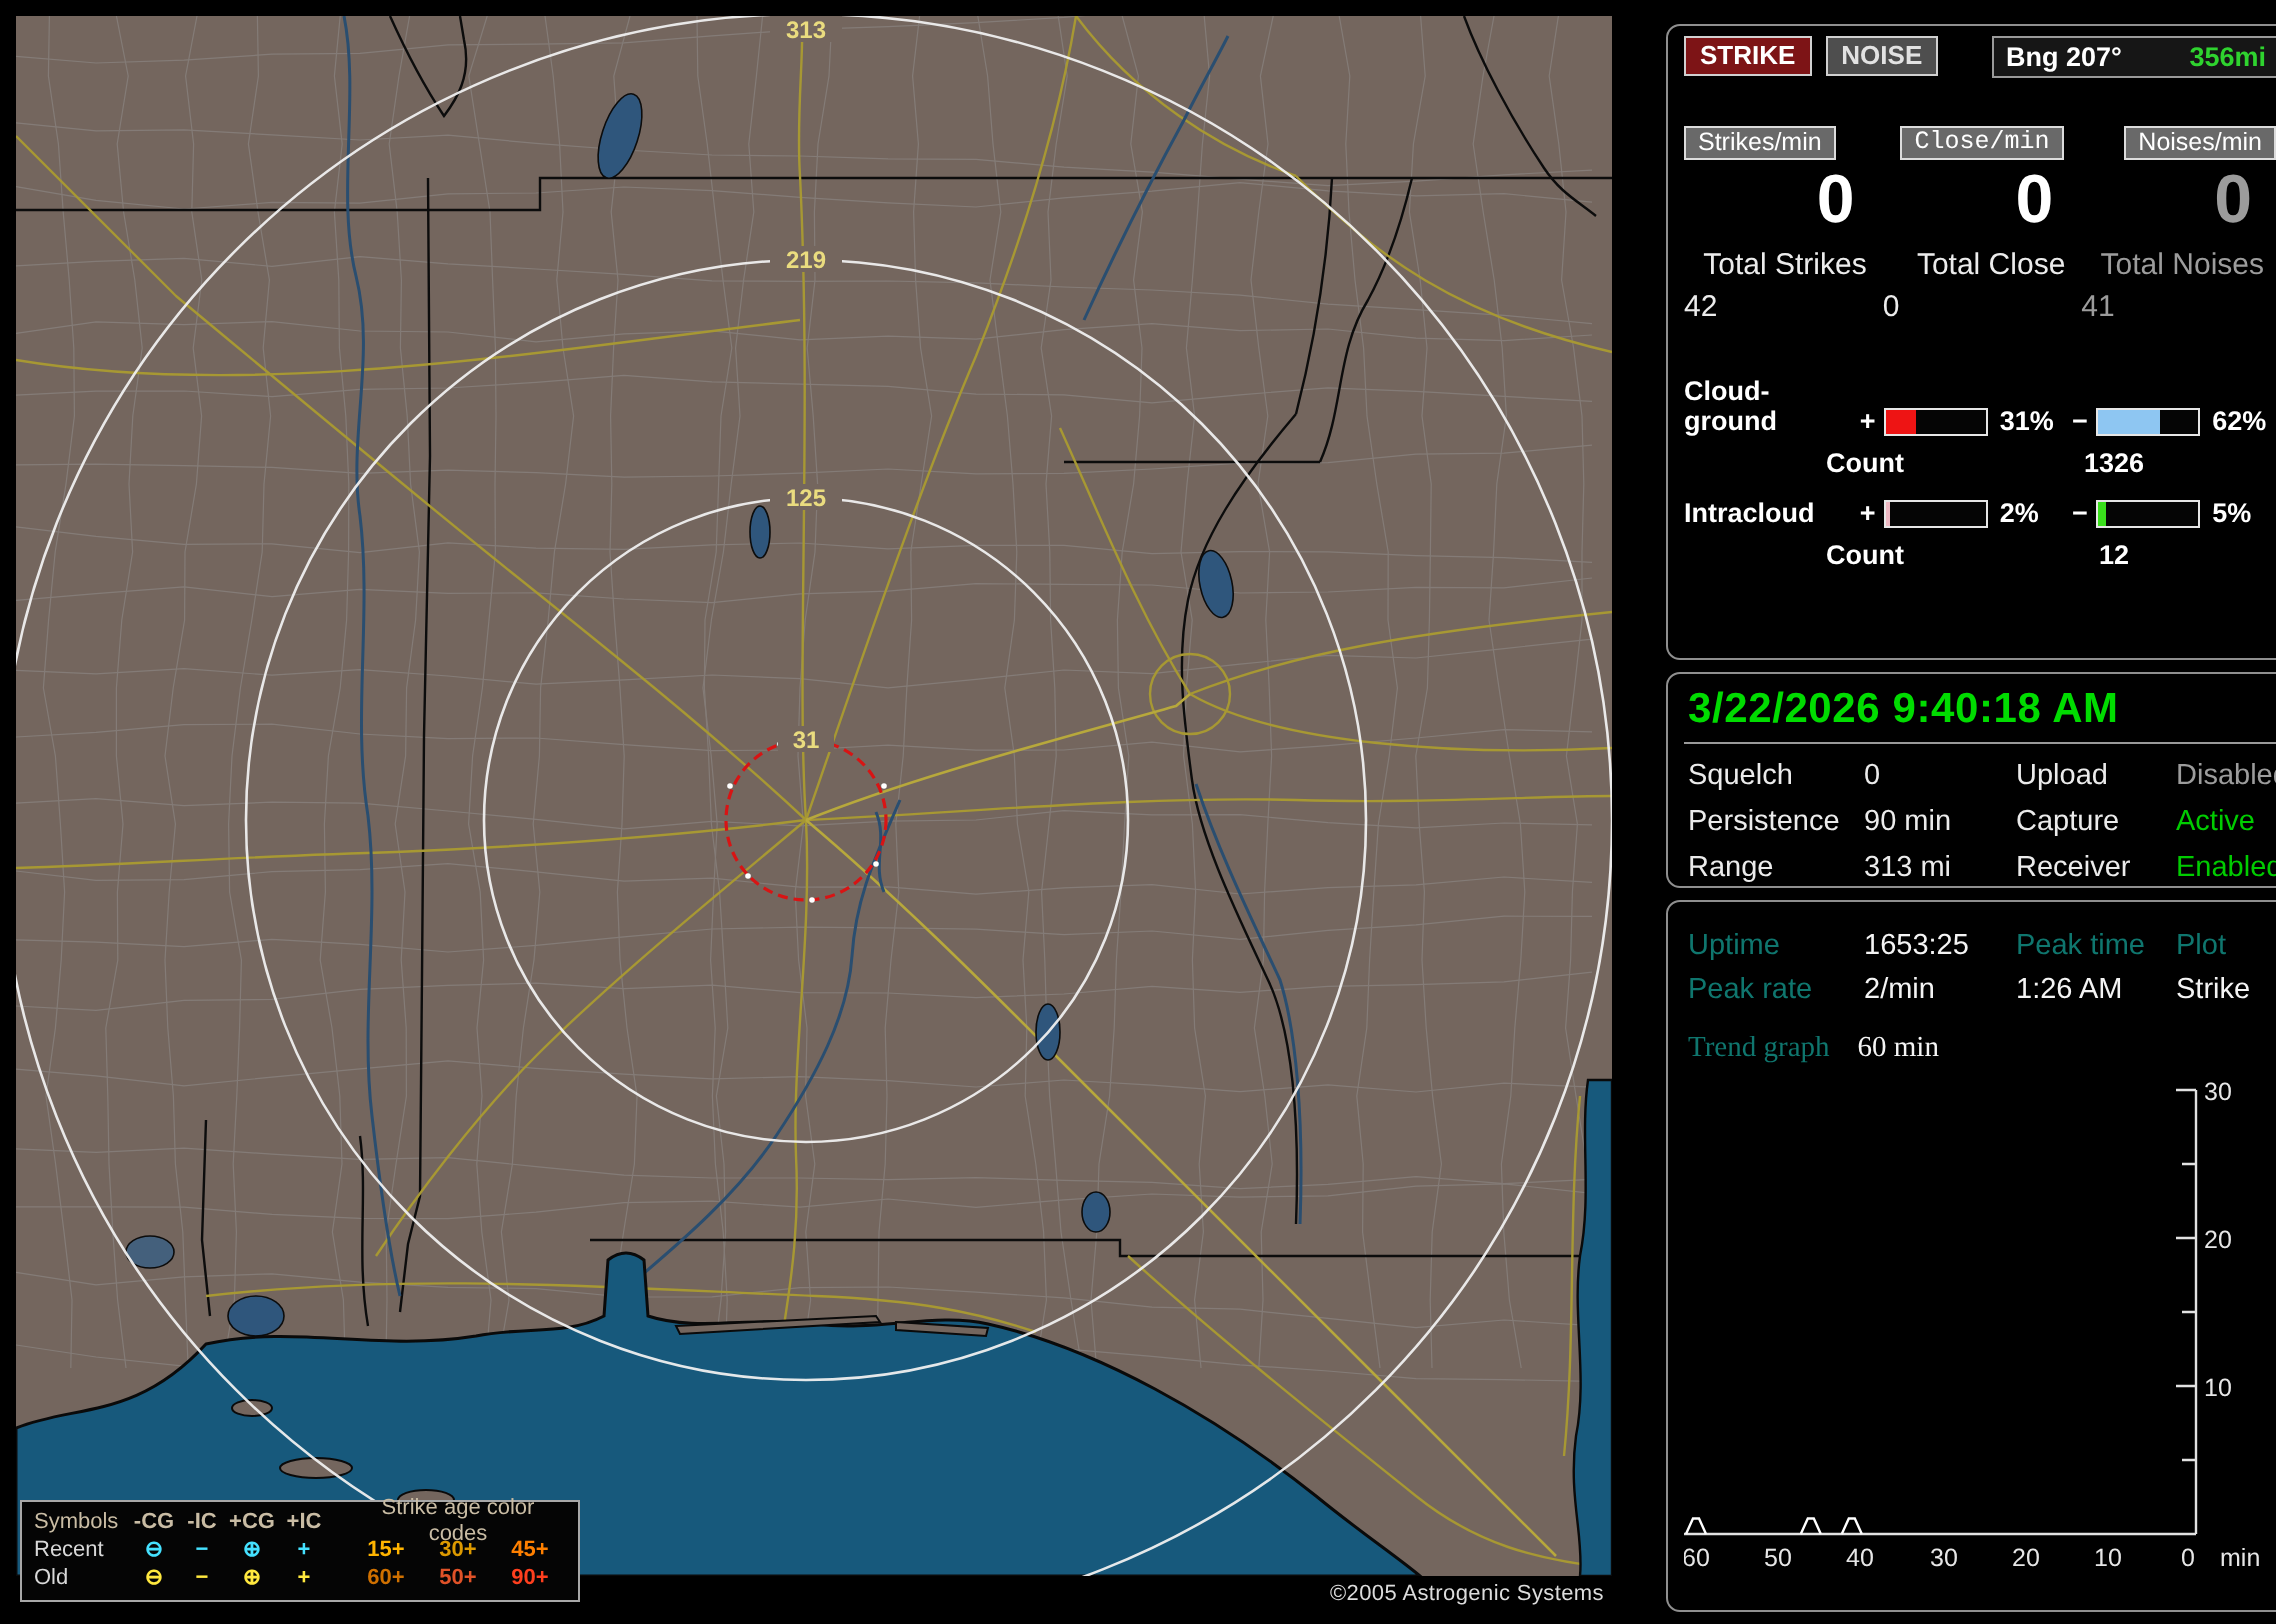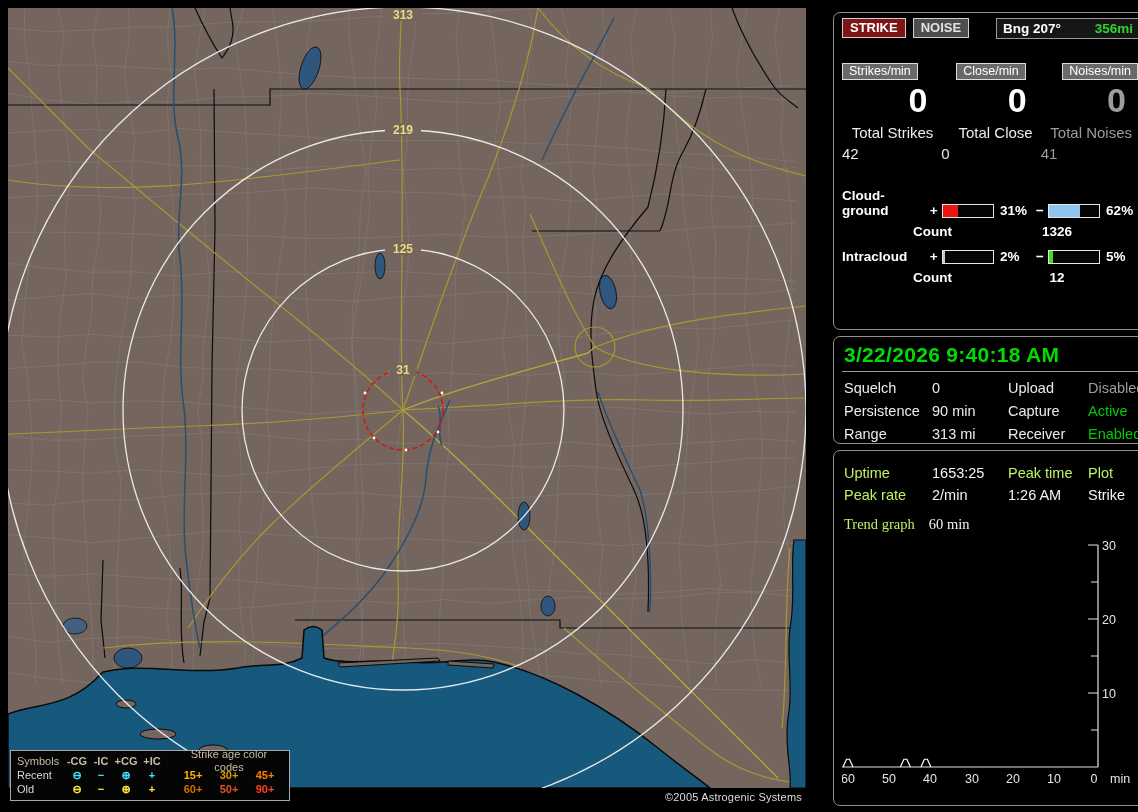--- a/index.html
+++ b/index.html
@@ -33,21 +33,21 @@
   #noise-btn{background:#4e4e4e;color:#e2e2e2;}
   .bngbox{margin-left:auto;background:#161616;border:1px solid #9a9a9a;display:flex;justify-content:space-between;
           width:130px;padding:2px 6px;font-weight:bold;font-size:13.5px;}
   .bngbox .bng{color:#fff;}
   .bngbox .dist{color:#2fd32f;}
 
   .ratecols{display:grid;grid-template-columns:1fr 1fr 1fr;margin-top:24px;}
   .ratecol{display:flex;flex-direction:column;}
   .minbtn{align-self:flex-start;background:#696969;border:1px solid #dcdcdc;color:#fff;font-size:12.5px;
           padding:0 6px 1px 6px;cursor:pointer;}
-  .ratecol.c2 .minbtn{align-self:center;}
+  .ratecol.c2 .minbtn{align-self:center;font-family:Liberation Mono, monospace;}
   .ratecol.c3 .minbtn{align-self:flex-end;margin-right:2px;}
   .bigzero{font-size:34px;font-weight:bold;color:#fff;text-align:right;padding-right:14px;line-height:36px;margin-top:2px;}
   .tlabel{font-size:15px;color:#ececec;text-align:right;padding-right:8px;margin-top:6px;}
   .tval{font-size:15px;color:#ececec;padding-right:14px;margin-top:4px;}
   .ratecol.dim .bigzero,.ratecol.dim .tlabel,.ratecol.dim .tval{color:#9c9c9c;}
 
   .dist-section{margin-top:26px;}
   .dist-title{color:#aeaeae;font-size:13.5px;border-bottom:1px solid #8a8a8a;padding-bottom:4px;margin-bottom:9px;}
   .dist-row{display:flex;align-items:flex-end;font-size:13.5px;font-weight:bold;color:#fff;margin:7px 0 2px 0;}
   .dist-row .nm{width:96px;}
@@ -58,21 +58,21 @@
   .count-row{display:flex;font-size:13.5px;font-weight:bold;color:#fff;margin:6px 0 10px 0;text-align:right;}
   .count-row .cl{width:110px;}
   .count-row .cv1{width:105px;}
 
   .dtime{color:#00dc00;font-weight:bold;font-size:21px;letter-spacing:.3px;padding:2px 0 4px 2px;
          border-bottom:1px solid #9a9a9a;margin-bottom:8px;}
   .srow{display:grid;grid-template-columns:88px 76px 80px auto;font-size:14.5px;color:#ebebeb;
         margin:7px 0;padding-left:2px;}
 
   .urow{display:grid;grid-template-columns:88px 76px 80px auto;font-size:14.5px;margin:6px 0;padding-left:2px;}
-  .lab{color:#bef264;}
+  .lab{color:#0f766e;}
   .val{color:#f4f4f4;}
   .trow{margin-top:13px;display:flex;font-size:14.5px;padding-left:2px;font-family:Liberation Serif, serif;}
   .trow .val{margin-left:14px;}
   #trendsvg{margin-top:2px;}
   .axis{stroke:#e2e2e2;stroke-width:1.2;fill:none;}
   .ticklab{fill:#e6e6e6;font-size:12.5px;font-family:"Liberation Sans",sans-serif;}
   .peak{stroke:#fff;stroke-width:1.2;fill:none;}
 </style>
 </head>
 <body>

